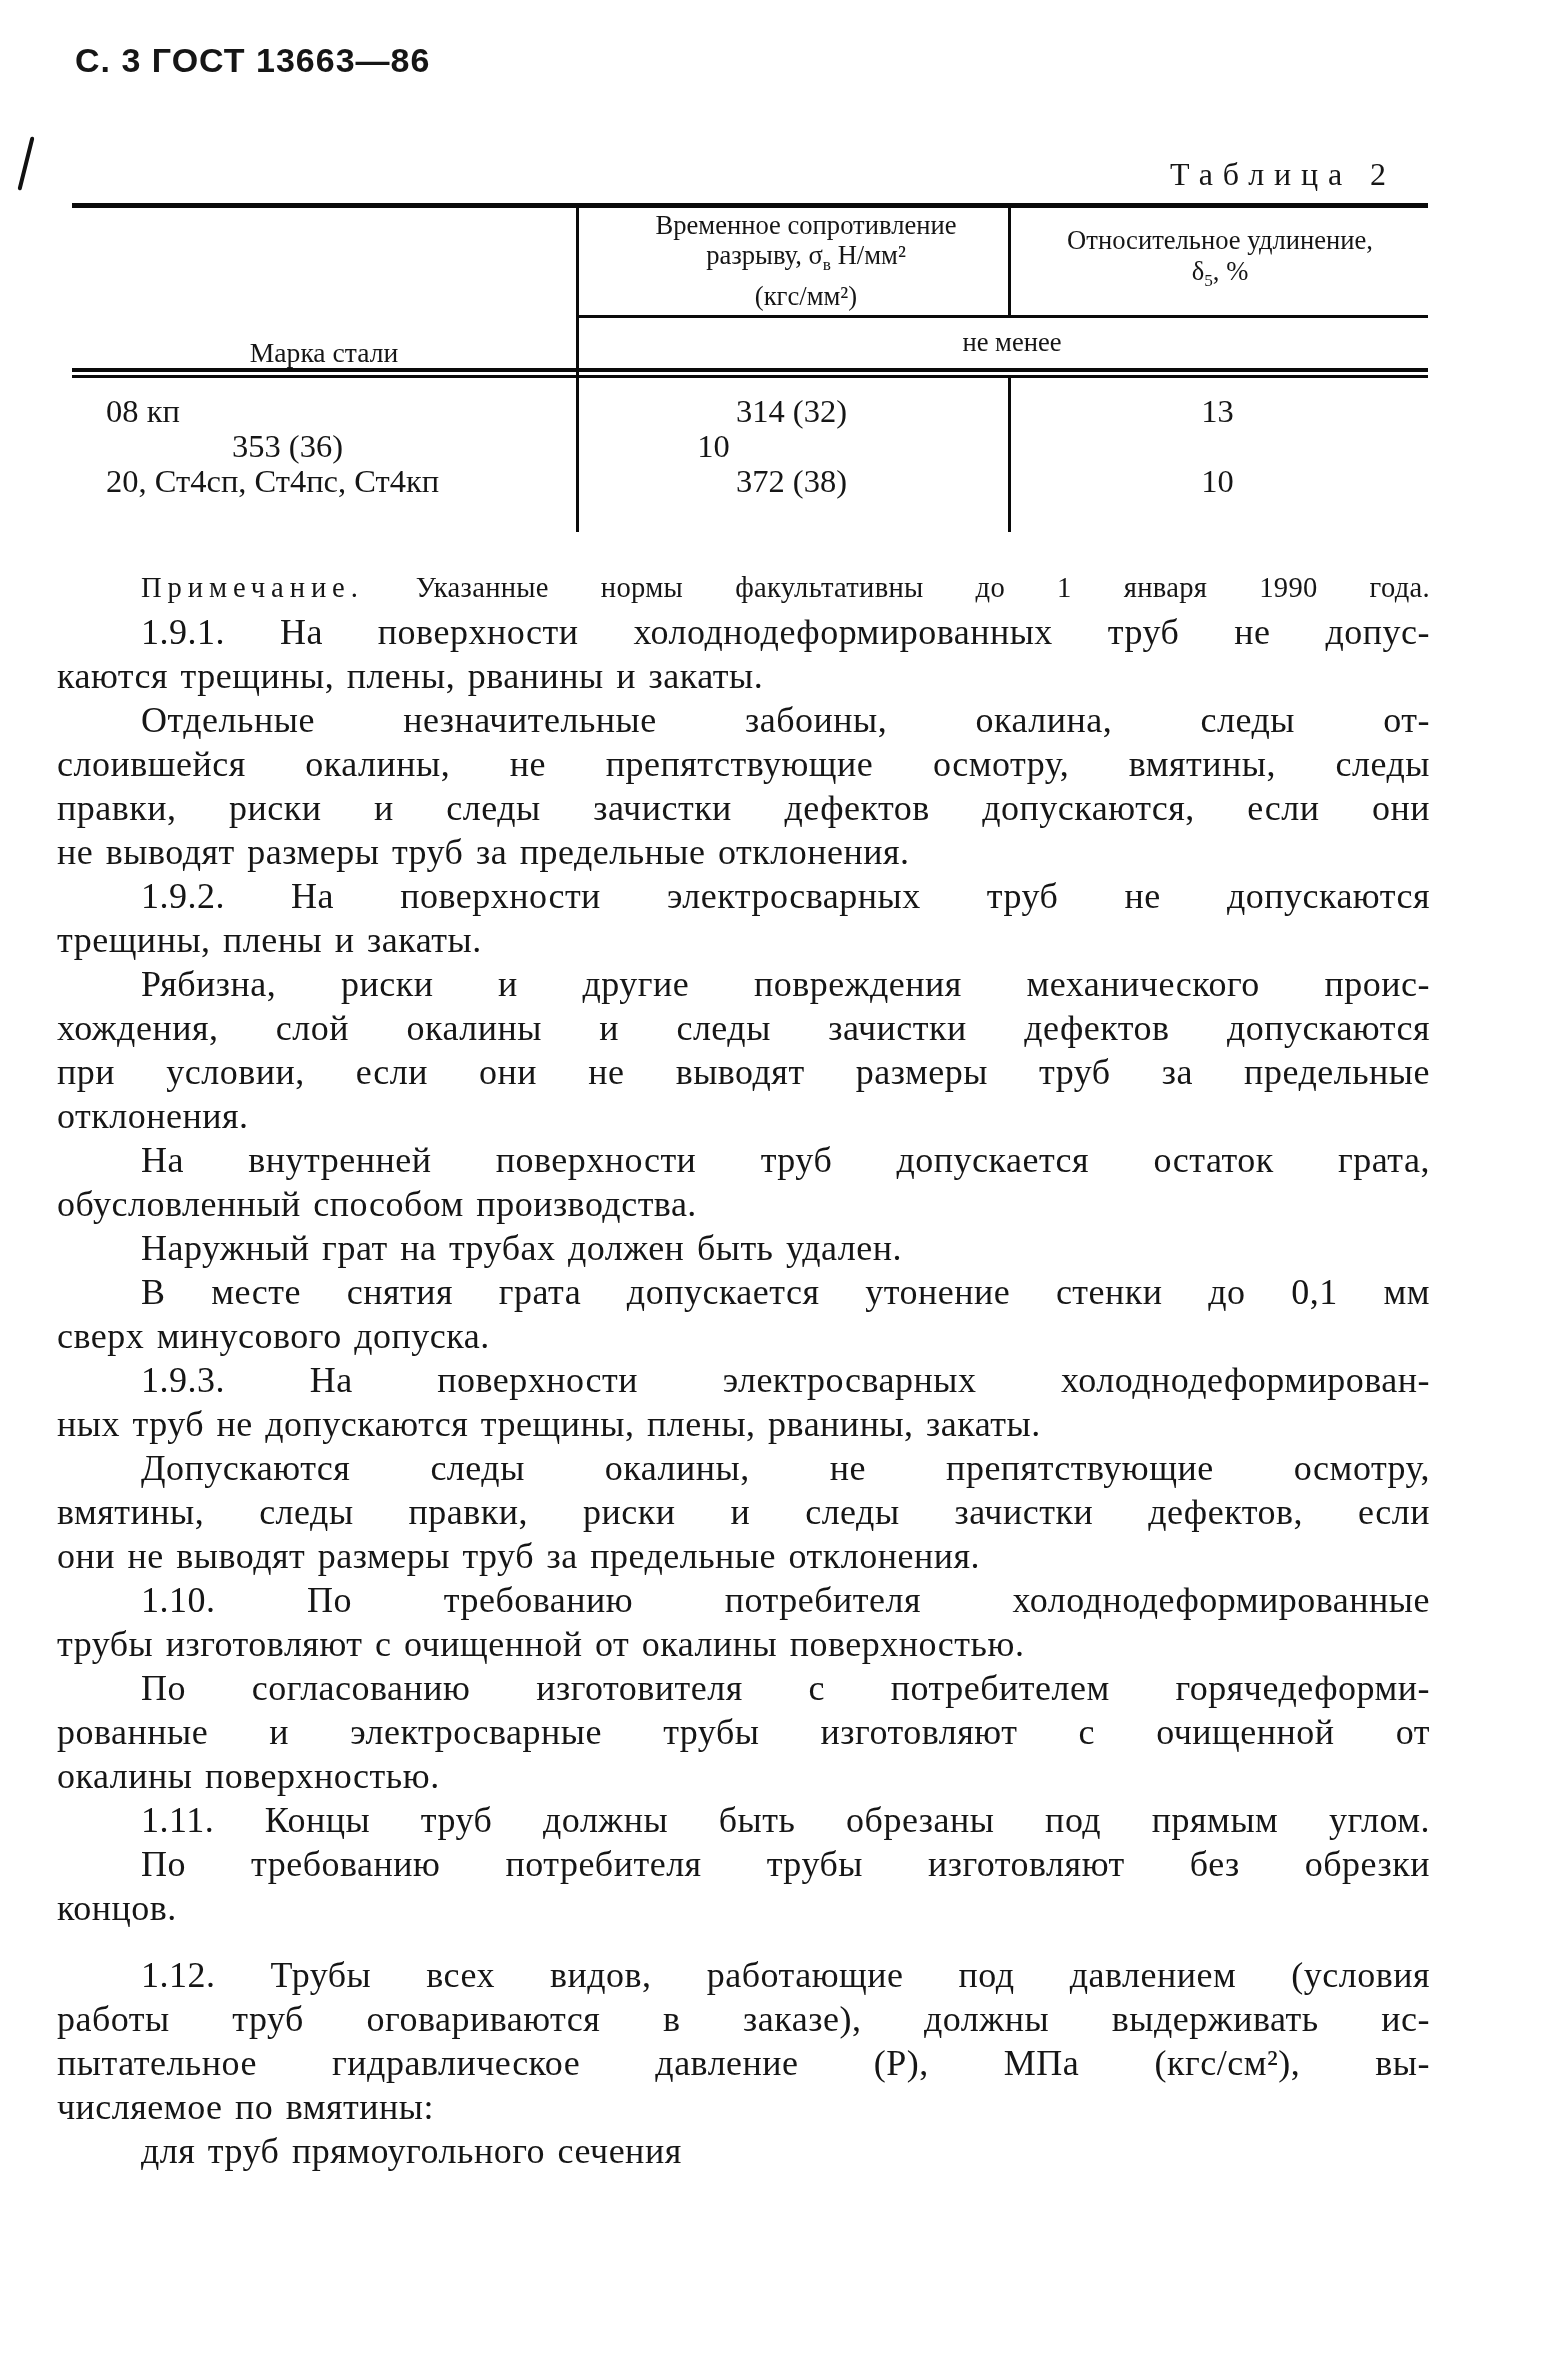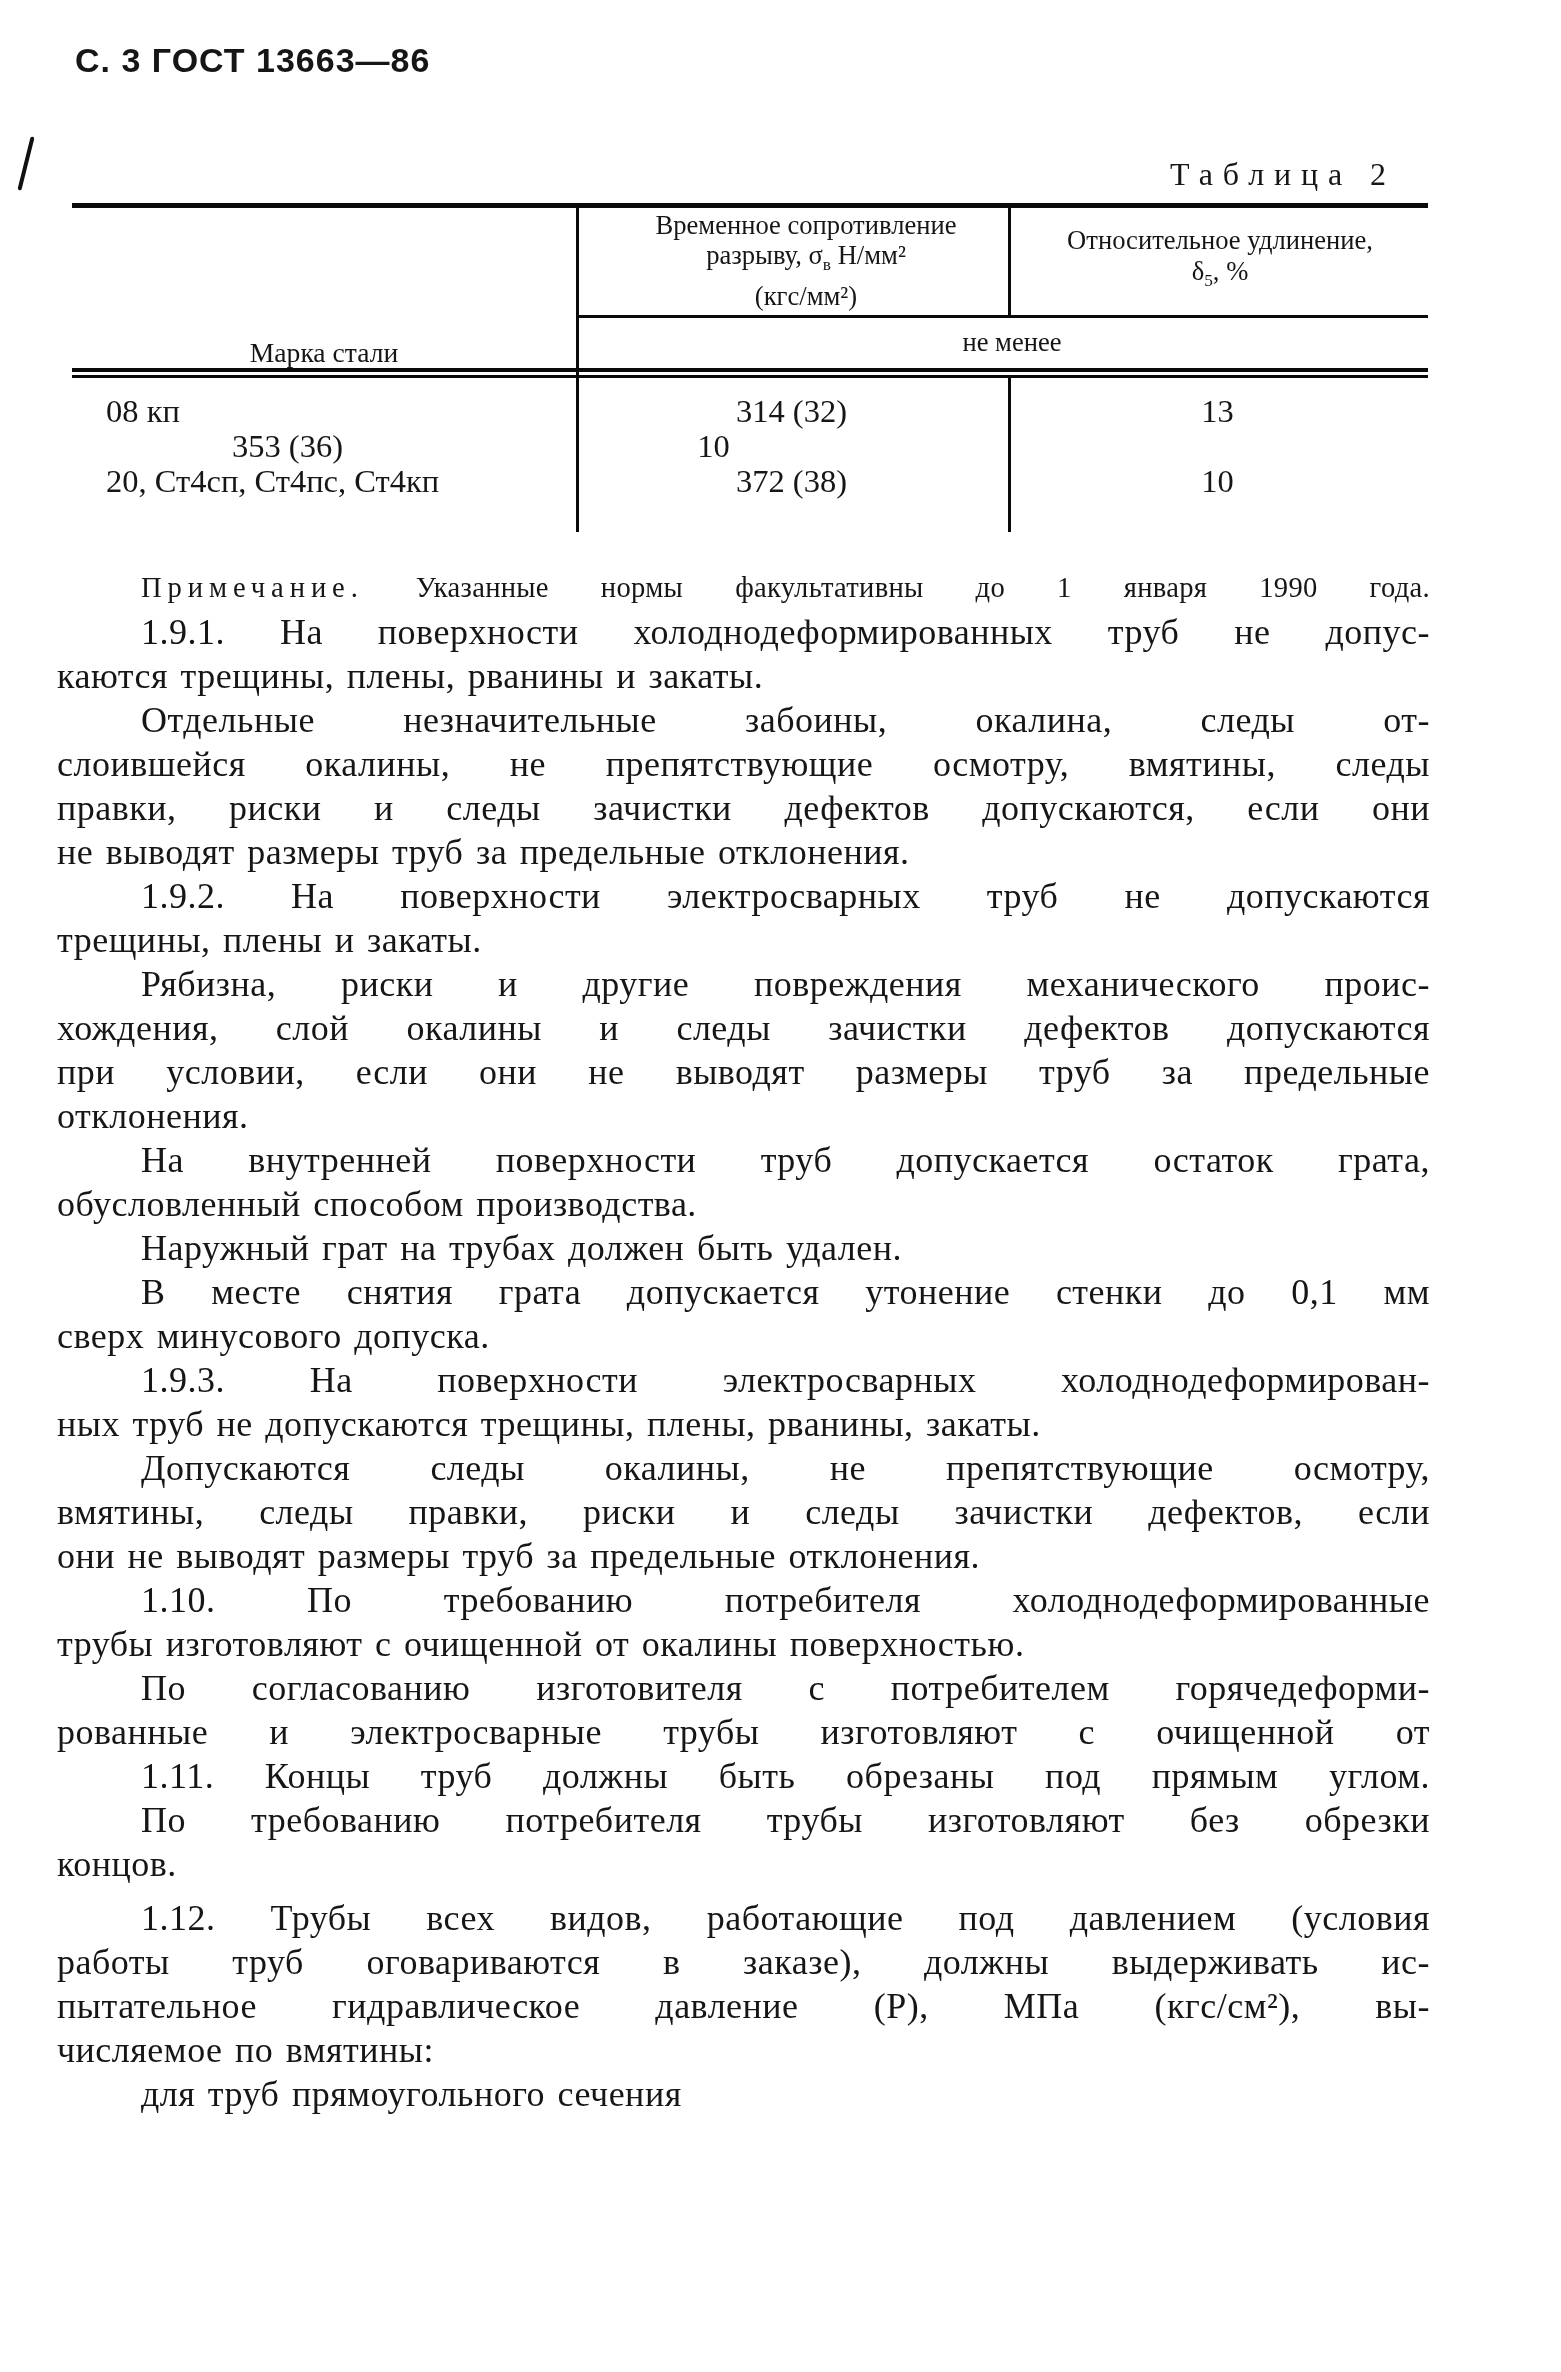--- a/index.html
+++ b/index.html
@@ -161,29 +161,30 @@
         <div class="line j">вмятины, следы правки, риски и следы зачистки дефектов,  если</div>
         <div class="line">они не выводят размеры труб за предельные отклонения.</div>
       </div>
       <div class="para">
         <div class="line j ind">1.10. По  требованию  потребителя  холоднодеформированные</div>
         <div class="line">трубы изготовляют с очищенной от окалины поверхностью.</div>
       </div>
       <div class="para">
         <div class="line j ind">По согласованию изготовителя с потребителем горячедеформи-</div>
         <div class="line j">рованные и электросварные трубы  изготовляют с очищенной  от</div>
+        <div class="line">окалины поверхностью.</div>
       </div>
       <div class="para">
         <div class="line j ind">1.11. Концы труб должны быть обрезаны под прямым  углом.</div>
       </div>
       <div class="para">
         <div class="line j ind">По требованию  потребителя трубы изготовляют  без обрезки</div>
         <div class="line">концов.</div>
       </div>
-      <div class="para" style="margin-top: 10px;">
+      <div class="para" style="margin-top: 23px;">
         <div class="line j ind">1.12. Трубы всех видов, работающие  под давлением (условия</div>
         <div class="line j">работы труб оговариваются в заказе), должны выдерживать ис-</div>
         <div class="line j">пытательное гидравлическое давление (Р), МПа (кгс/см²),  вы-</div>
         <div class="line">числяемое по вмятины:</div>
       </div>
       <div class="para">
         <div class="line ind">для труб прямоугольного сечения</div>
       </div>
     </div>
 </div>

